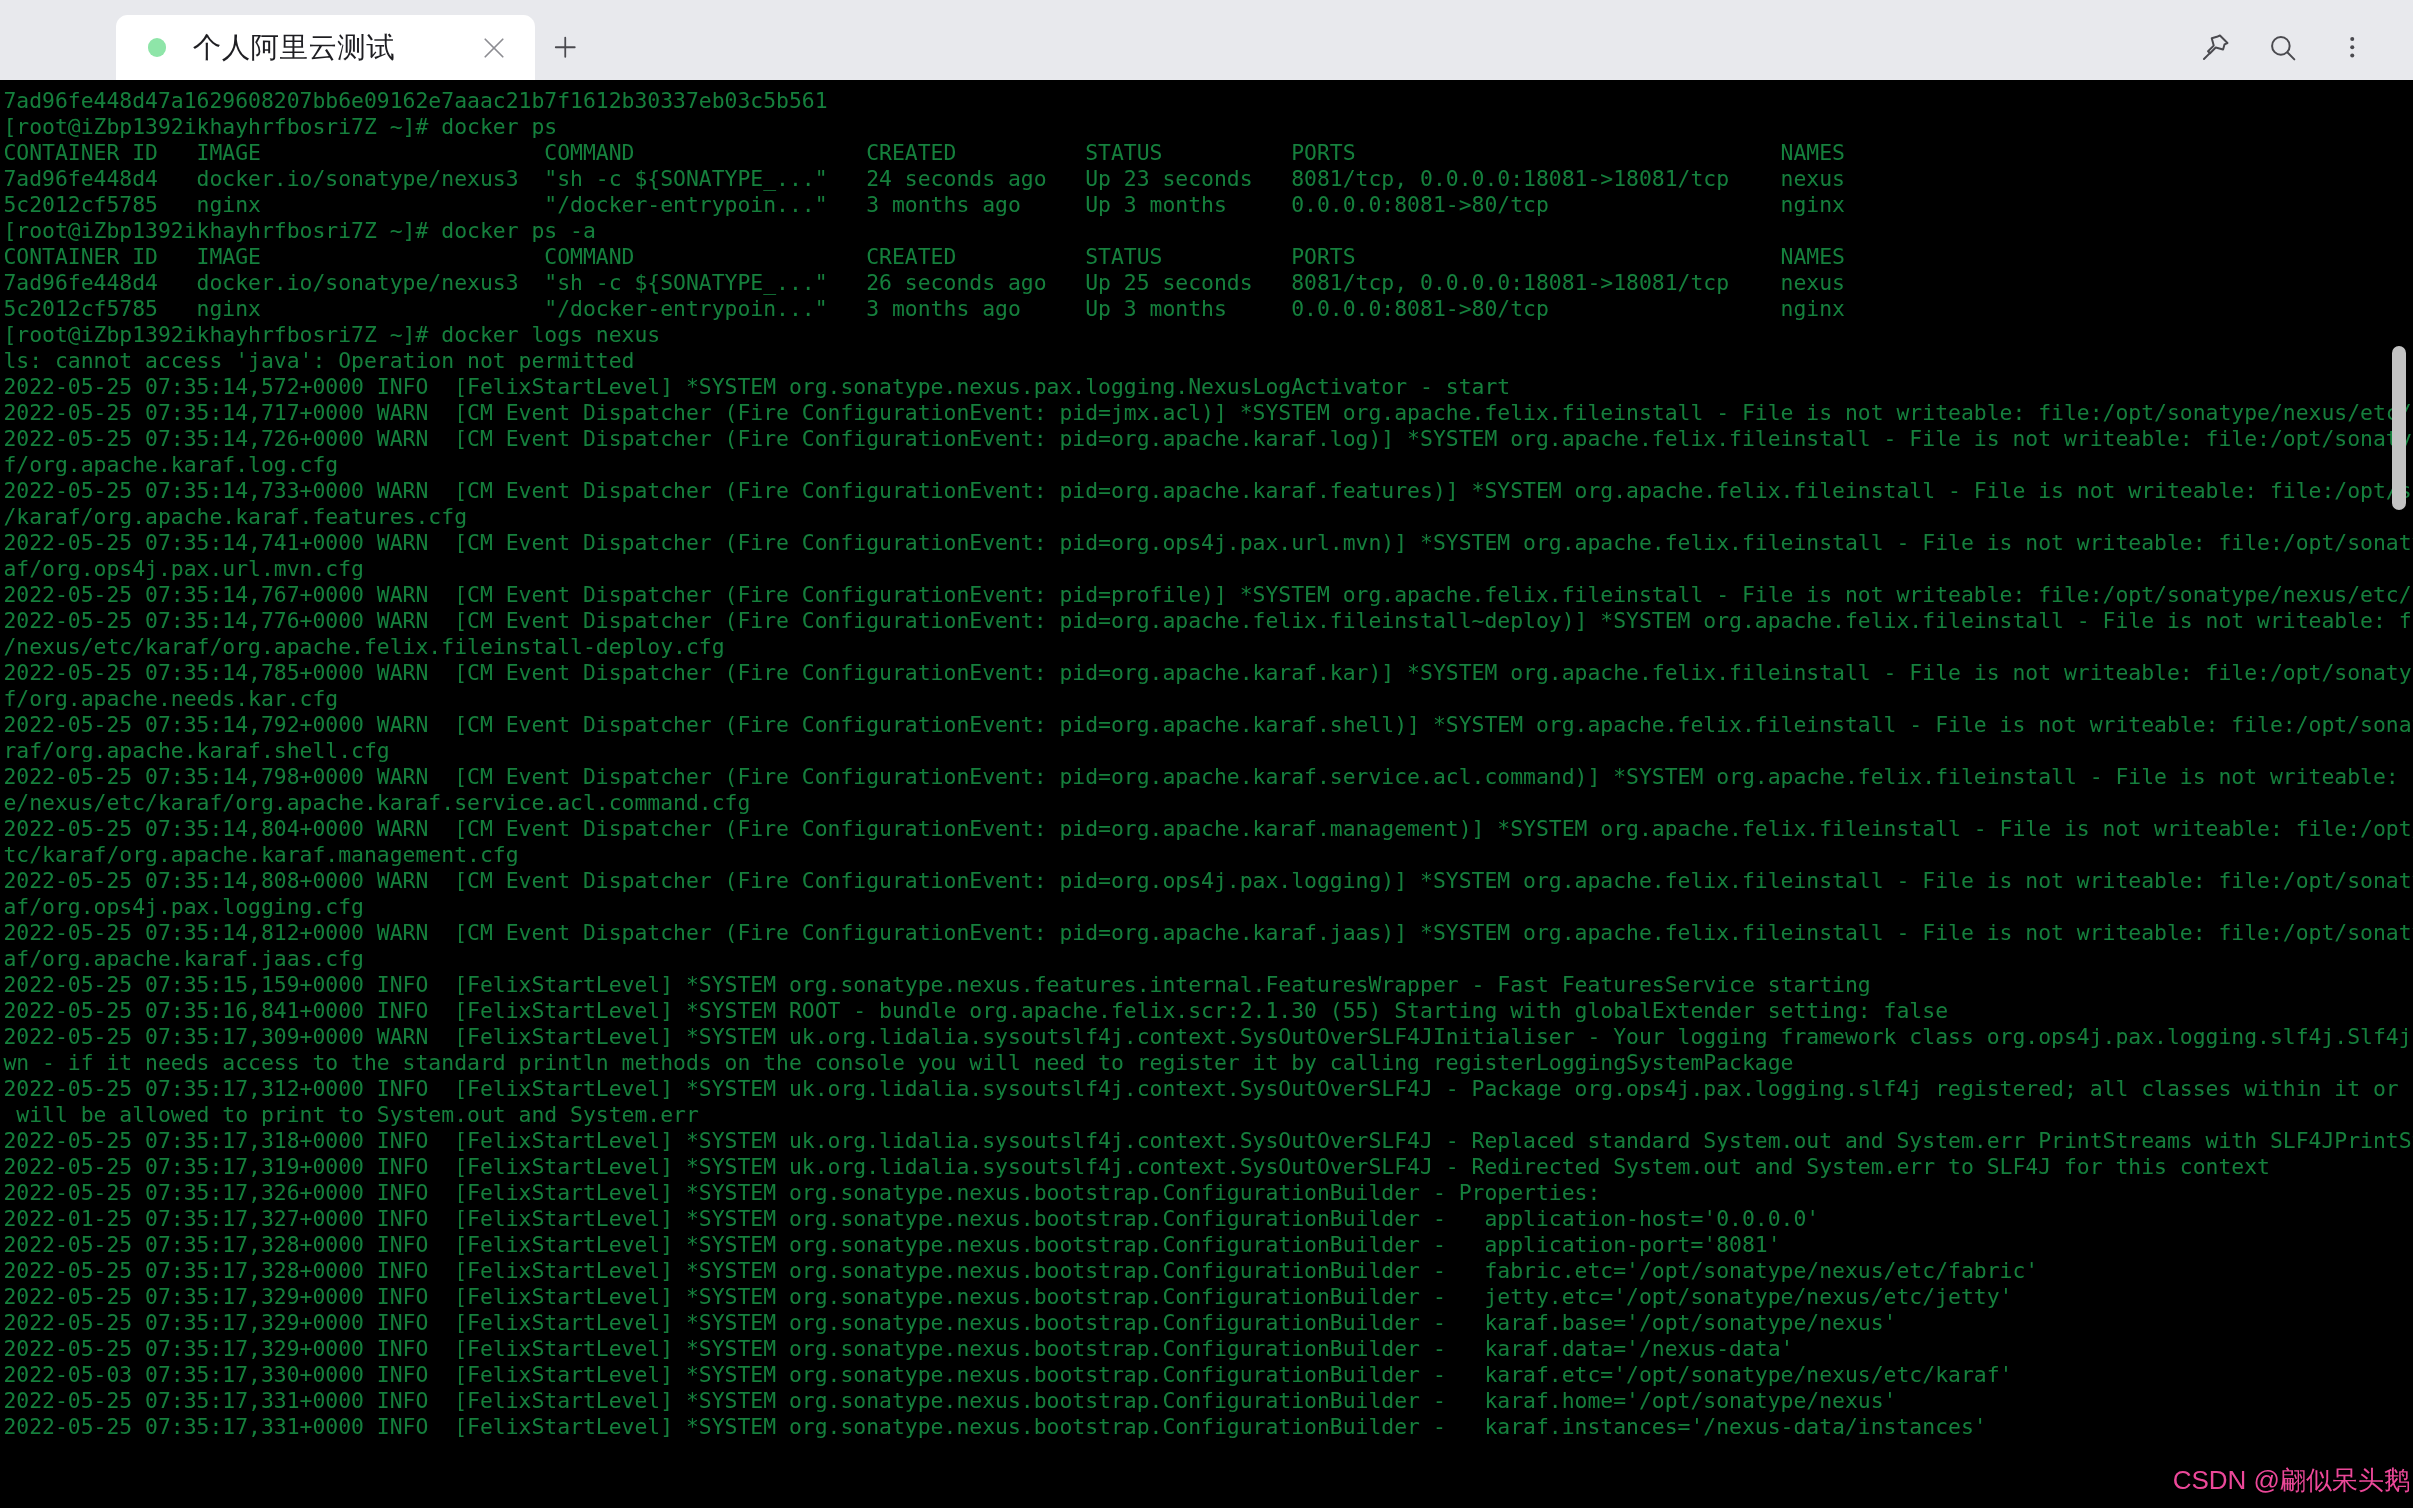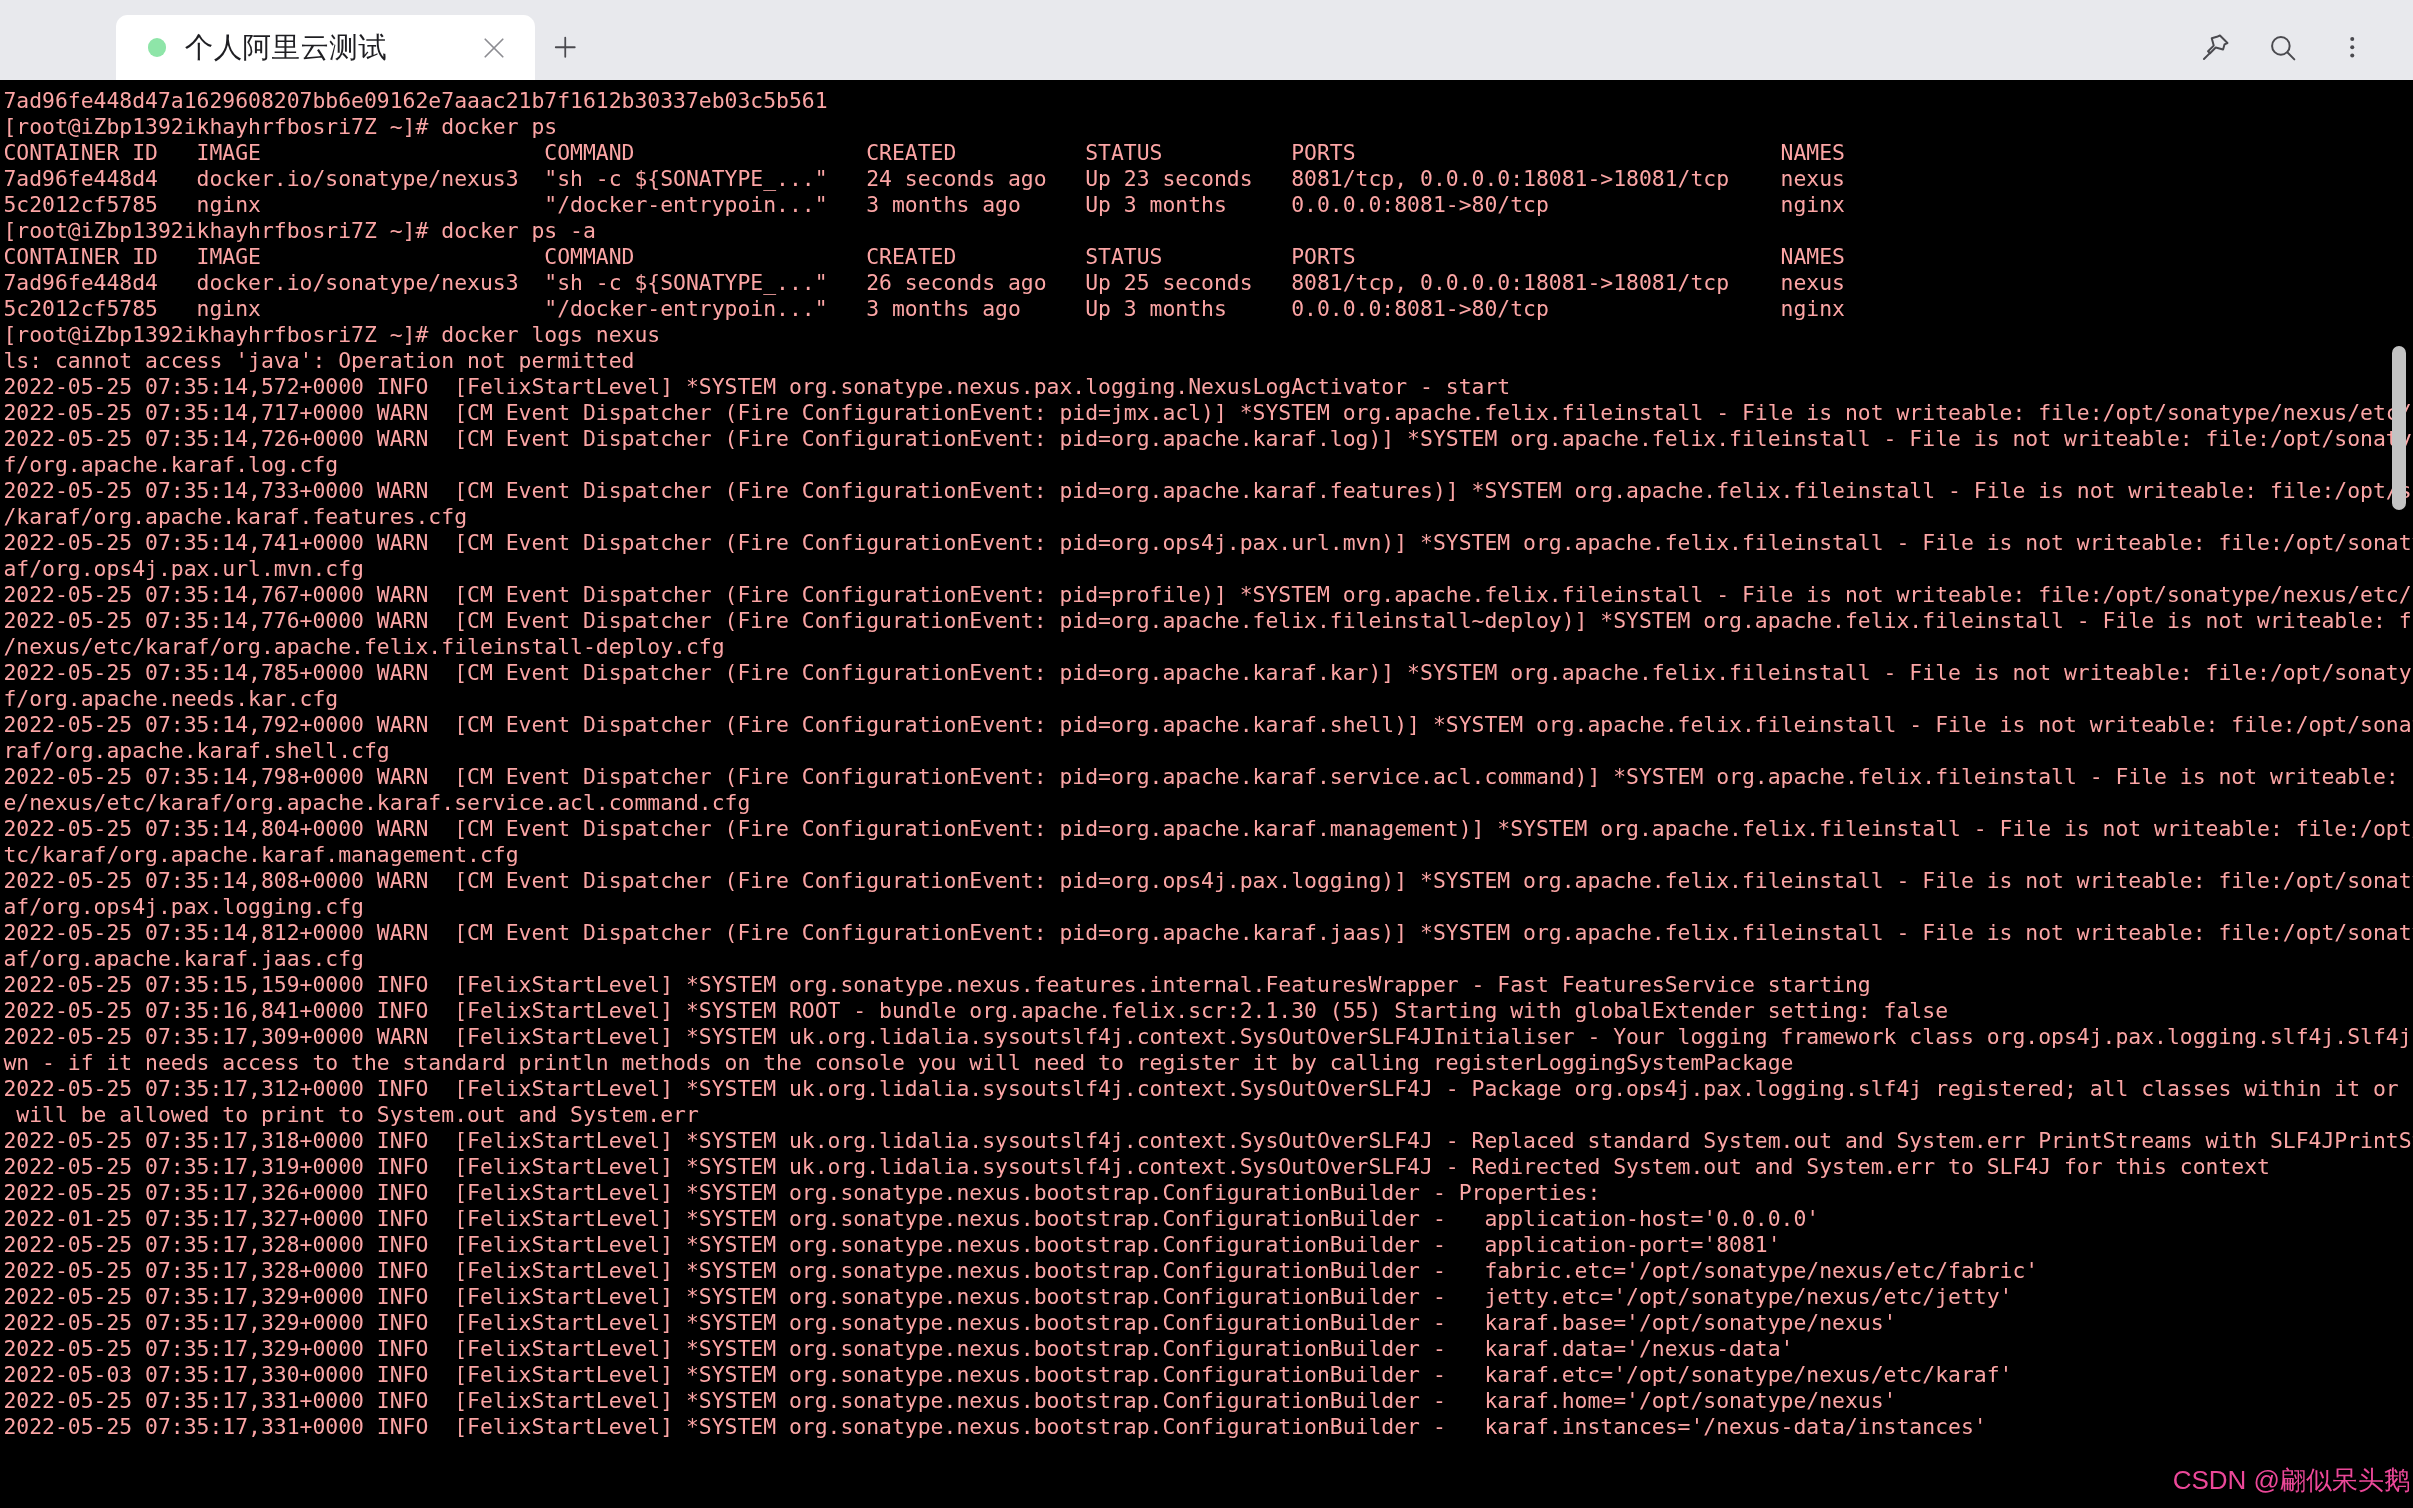--- a/index.html
+++ b/index.html
@@ -35,20 +35,21 @@
     position: relative;
     margin-left: 116px;
     height: 65px;
     min-width: 419px;
     background: #ffffff;
     border-radius: 11.7px 11.7px 0 0;
     display: flex;
     align-items: center;
     padding: 0 0 0 32px;
     box-sizing: border-box;
+    gap: 8px;
   }
 
   .tab-dot {
     width: 18.4px;
     height: 18.4px;
     border-radius: 50%;
     background: #8ee5a8;
     flex: 0 0 auto;
     margin-right: 18.4px;
   }
@@ -120,21 +121,21 @@
     top: 0;
     right: 0;
     padding: 8.4px 0 0 3.4px;
     box-sizing: border-box;
   }
 
   .line {
     font-family: "DejaVu Sans Mono", "Liberation Mono", monospace;
     font-size: 21.4px;
     line-height: 26px;
-    color: #fca5a5;
+    color: #15803d;
     white-space: pre;
     letter-spacing: 0px;
     height: 26px;
   }
 
   
   .scrollbar-track {
     position: absolute;
     right: 2.5px;
     top: 80px;

